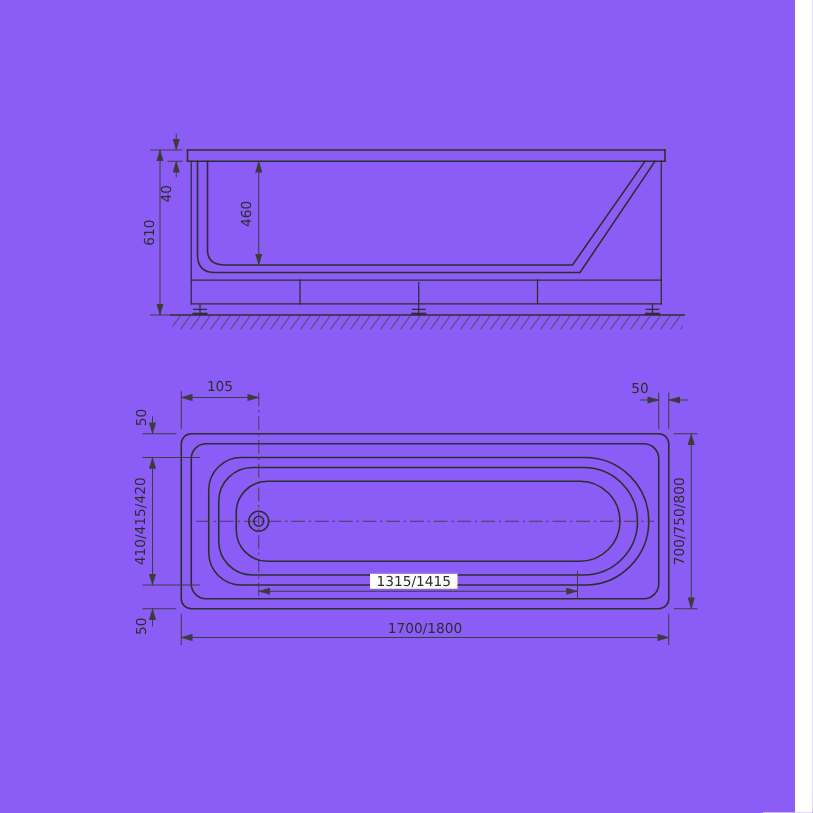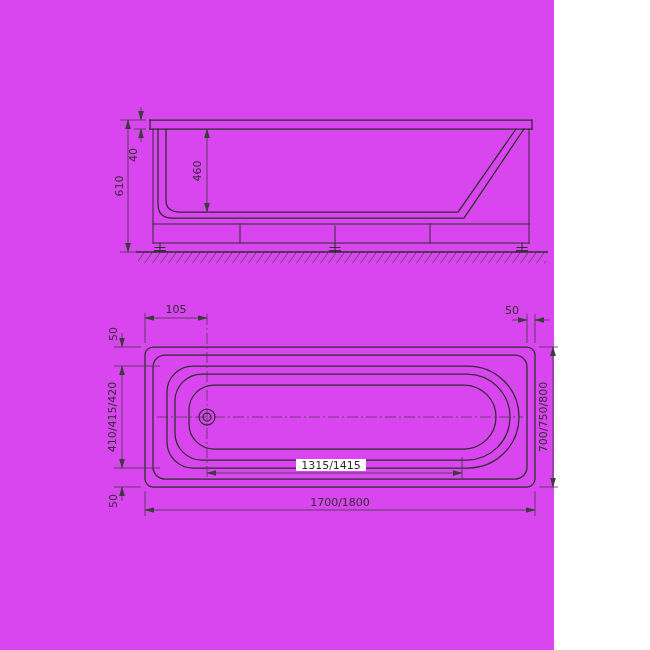--- a/index.html
+++ b/index.html
@@ -1,17 +1,17 @@
 <!DOCTYPE html>
 <html><head>
 <meta charset="utf-8">
 <style>
   html, body { margin: 0; padding: 0; background: #ffffff; }
   .page {
-    width: 554px; height: 650px; background: #d946ef; position: relative;
+    width: 636px; height: 650px; background: #8b5cf6; position: relative;
     font-family: "DejaVu Sans", "Liberation Sans", sans-serif;
   }
   svg { display: block; }
   .outline  { stroke: #2e2e2e; stroke-width: 1.25; fill: none; stroke-linecap: square; }
   .frame    { stroke: #2e2e2e; stroke-width: 1;    fill: none; stroke-linecap: square; }
   .thick    { stroke: #2e2e2e; stroke-width: 1.7;  fill: none; }
   .dim      { stroke: #3c3c3c; stroke-width: 0.8;  fill: none; }
   .center   { stroke: #3c3c3c; stroke-width: 0.7;  fill: none; stroke-dasharray: 11 3 2 3; }
   .ground   { stroke: #2e2e2e; stroke-width: 1.3;  fill: none; }
   .dimtext  { font-size: 11px; fill: #2e2e2e; }

